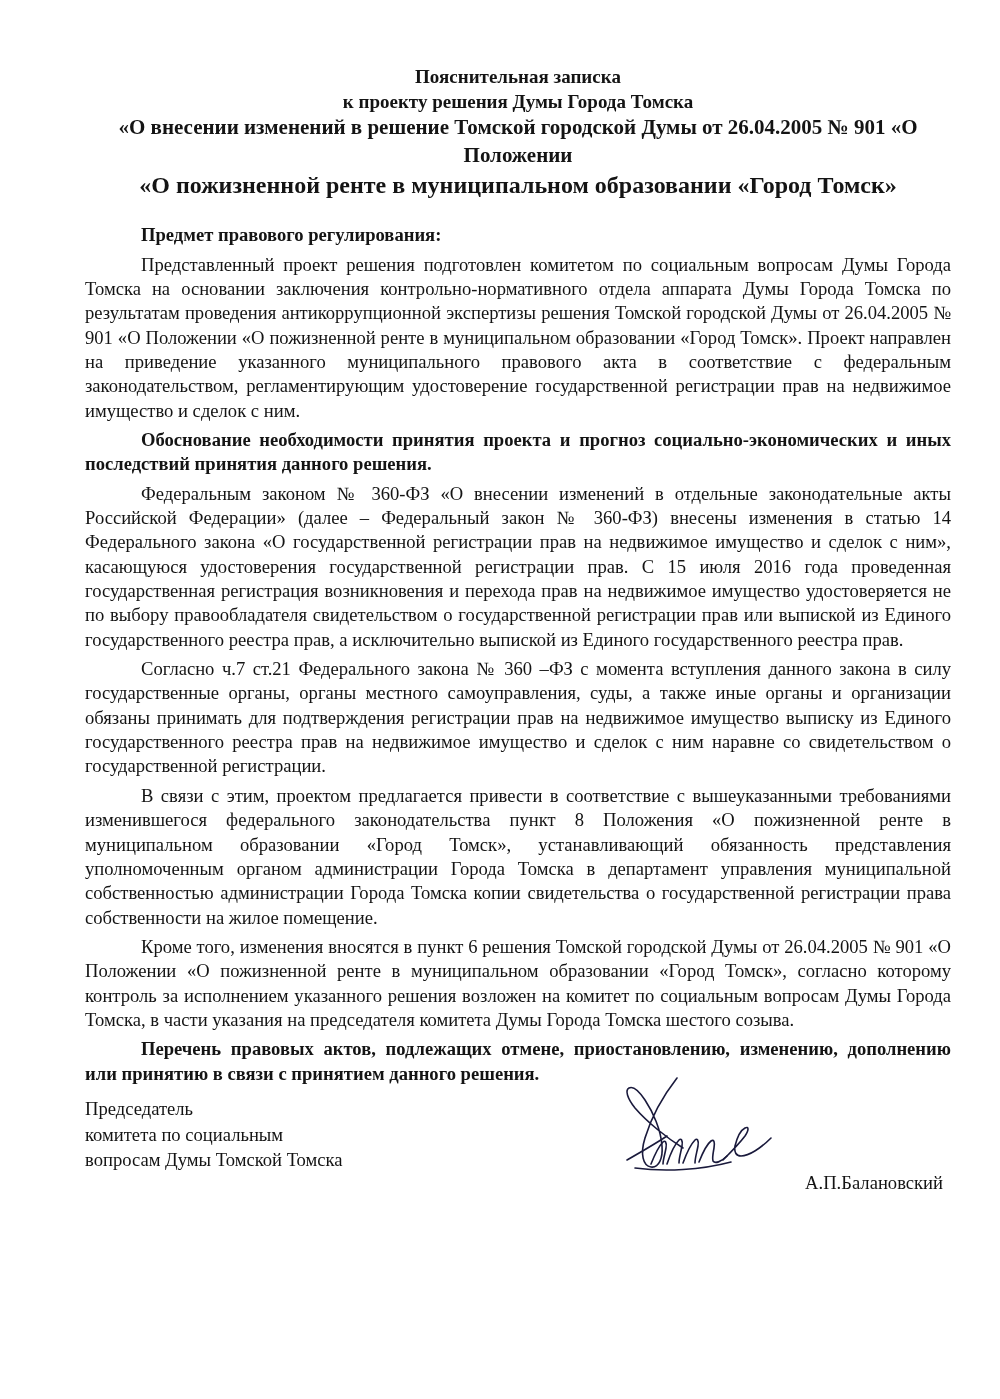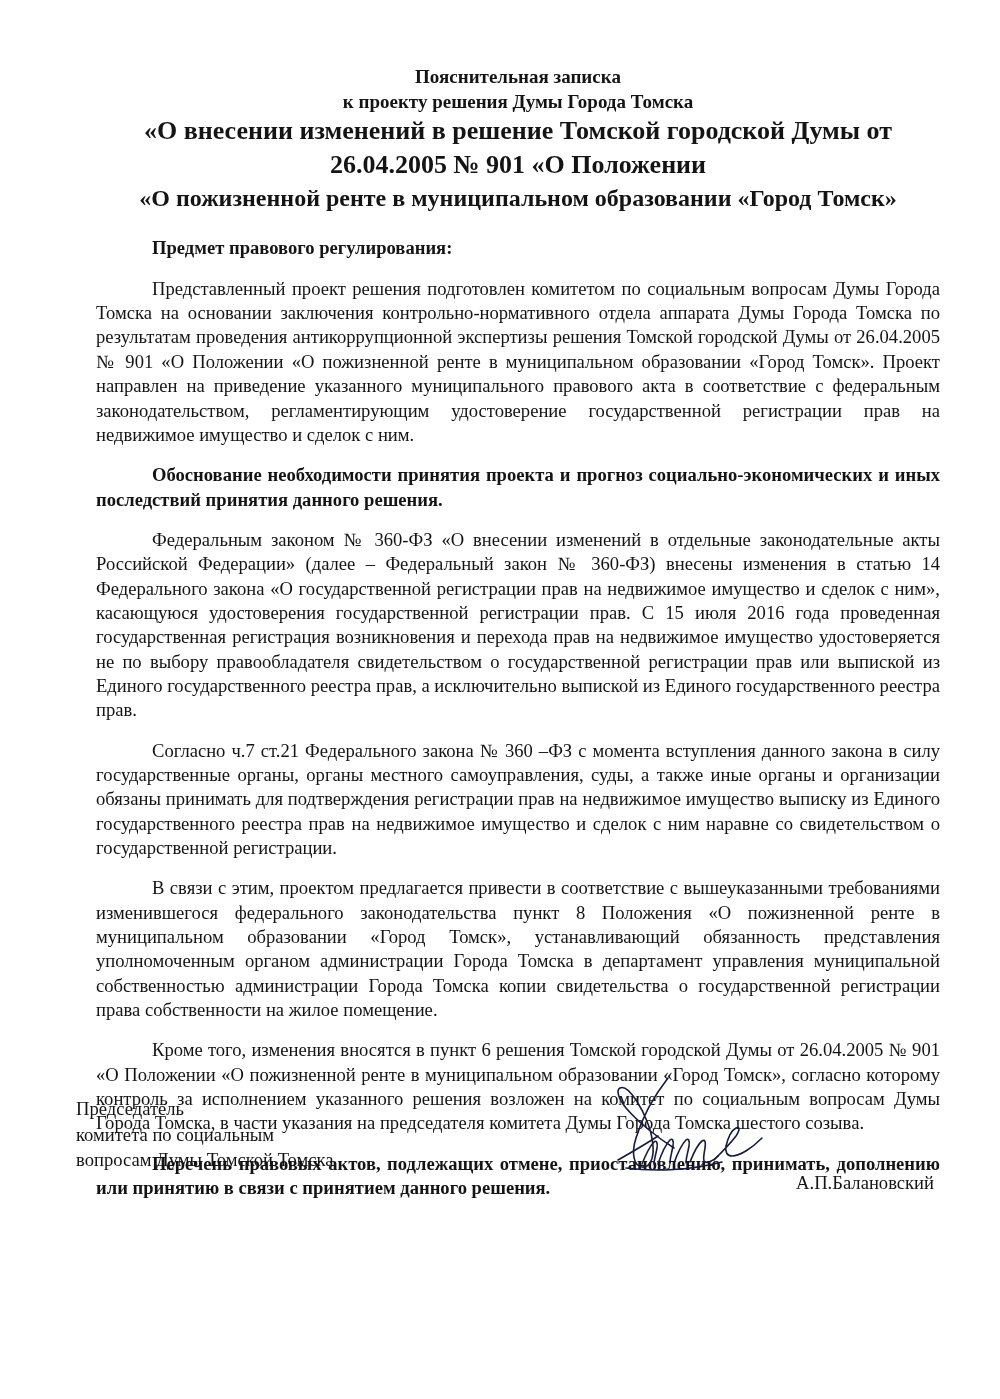--- a/index.html
+++ b/index.html
@@ -30,37 +30,37 @@
     font-weight: bold;
     font-size: 19.5px;
     line-height: 1.32;
     margin: 16px 0 22px 0;
   }
   .title-line {
     display: block;
   }
   .title-line.l1 { font-size: 19px; }
   .title-line.l2 { font-size: 19px; font-family: Liberation Serif, serif; }
-  .title-line.l3 { font-size: 26px; padding: 0 4px; }
+  .title-line.l3 { font-size: 21px; padding: 0 4px; }
   .title-line.l4 { font-size: 24px; }
 
   p.para {
-    margin: 16px;
+    margin: 5px;
     font-size: 18.6px;
     line-height: 1.31;
     text-align: justify;
     text-indent: 56px;
     hyphens: none;
   }
   p.para.bold {
     font-weight: bold;
   }
   .sig-block {
     position: absolute;
-    left: 76px;
+    left: 85px;
     top: 1096px;
     width: 880px;
     font-size: 18.6px;
     line-height: 1.38;
   }
   .sig-left {
     display: inline-block;
     vertical-align: top;
     width: 330px;
   }
@@ -92,21 +92,21 @@
       <span class="title-line l4">«О пожизненной ренте в муниципальном образовании «Город Томск»</span>
     </div>
 
     <p class="para bold">Предмет правового регулирования:</p>
     <p class="para">Представленный проект решения подготовлен комитетом по социальным вопросам Думы Города Томска на основании заключения контрольно-нормативного отдела аппарата Думы Города Томска по результатам проведения антикоррупционной экспертизы решения Томской городской Думы от 26.04.2005 № 901 «О Положении «О пожизненной ренте в муниципальном образовании «Город Томск». Проект направлен на приведение указанного муниципального правового акта в соответствие с федеральным законодательством, регламентирующим удостоверение государственной регистрации прав на недвижимое имущество и сделок с ним.</p>
     <p class="para bold">Обоснование необходимости принятия проекта и прогноз социально-экономических и иных последствий принятия данного решения.</p>
     <p class="para">Федеральным законом № 360-ФЗ «О внесении изменений в отдельные законодательные акты Российской Федерации» (далее – Федеральный закон № 360-ФЗ) внесены изменения в статью 14 Федерального закона «О государственной регистрации прав на недвижимое имущество и сделок с ним», касающуюся удостоверения государственной регистрации прав. С 15 июля 2016 года проведенная государственная регистрация возникновения и перехода прав на недвижимое имущество удостоверяется не по выбору правообладателя свидетельством о государственной регистрации прав или выпиской из Единого государственного реестра прав, а исключительно выпиской из Единого государственного реестра прав.</p>
     <p class="para">Согласно ч.7 ст.21 Федерального закона № 360 –ФЗ с момента вступления данного закона в силу государственные органы, органы местного самоуправления, суды, а также иные органы и организации обязаны принимать для подтверждения регистрации прав на недвижимое имущество выписку из Единого государственного реестра прав на недвижимое имущество и сделок с ним наравне со свидетельством о государственной регистрации.</p>
     <p class="para">В связи с этим, проектом предлагается привести в соответствие с вышеуказанными требованиями изменившегося федерального законодательства пункт 8 Положения «О пожизненной ренте в муниципальном образовании «Город Томск», устанавливающий обязанность представления уполномоченным органом администрации Города Томска в департамент управления муниципальной собственностью администрации Города Томска копии свидетельства о государственной регистрации права собственности на жилое помещение.</p>
     <p class="para">Кроме того, изменения вносятся в пункт 6 решения Томской городской Думы от 26.04.2005 № 901 «О Положении «О пожизненной ренте в муниципальном образовании «Город Томск», согласно которому контроль за исполнением указанного решения возложен на комитет по социальным вопросам Думы Города Томска, в части указания на председателя комитета Думы Города Томска шестого созыва.</p>
-    <p class="para bold">Перечень правовых актов, подлежащих отмене, приостановлению, принимать, дополнению или принятию в связи с принятием данного решения.</p>
+    <p class="para bold">Перечень правовых актов, подлежащих отмене, приостановлению, изменению, дополнению или принятию в связи с принятием данного решения.</p>
 
   </div>
 
   <div class="sig-block">
     <div class="sig-left">
       <div>Председатель</div>
       <div>комитета по социальным</div>
       <div>вопросам Думы Томской Томска</div>
     </div>
 

